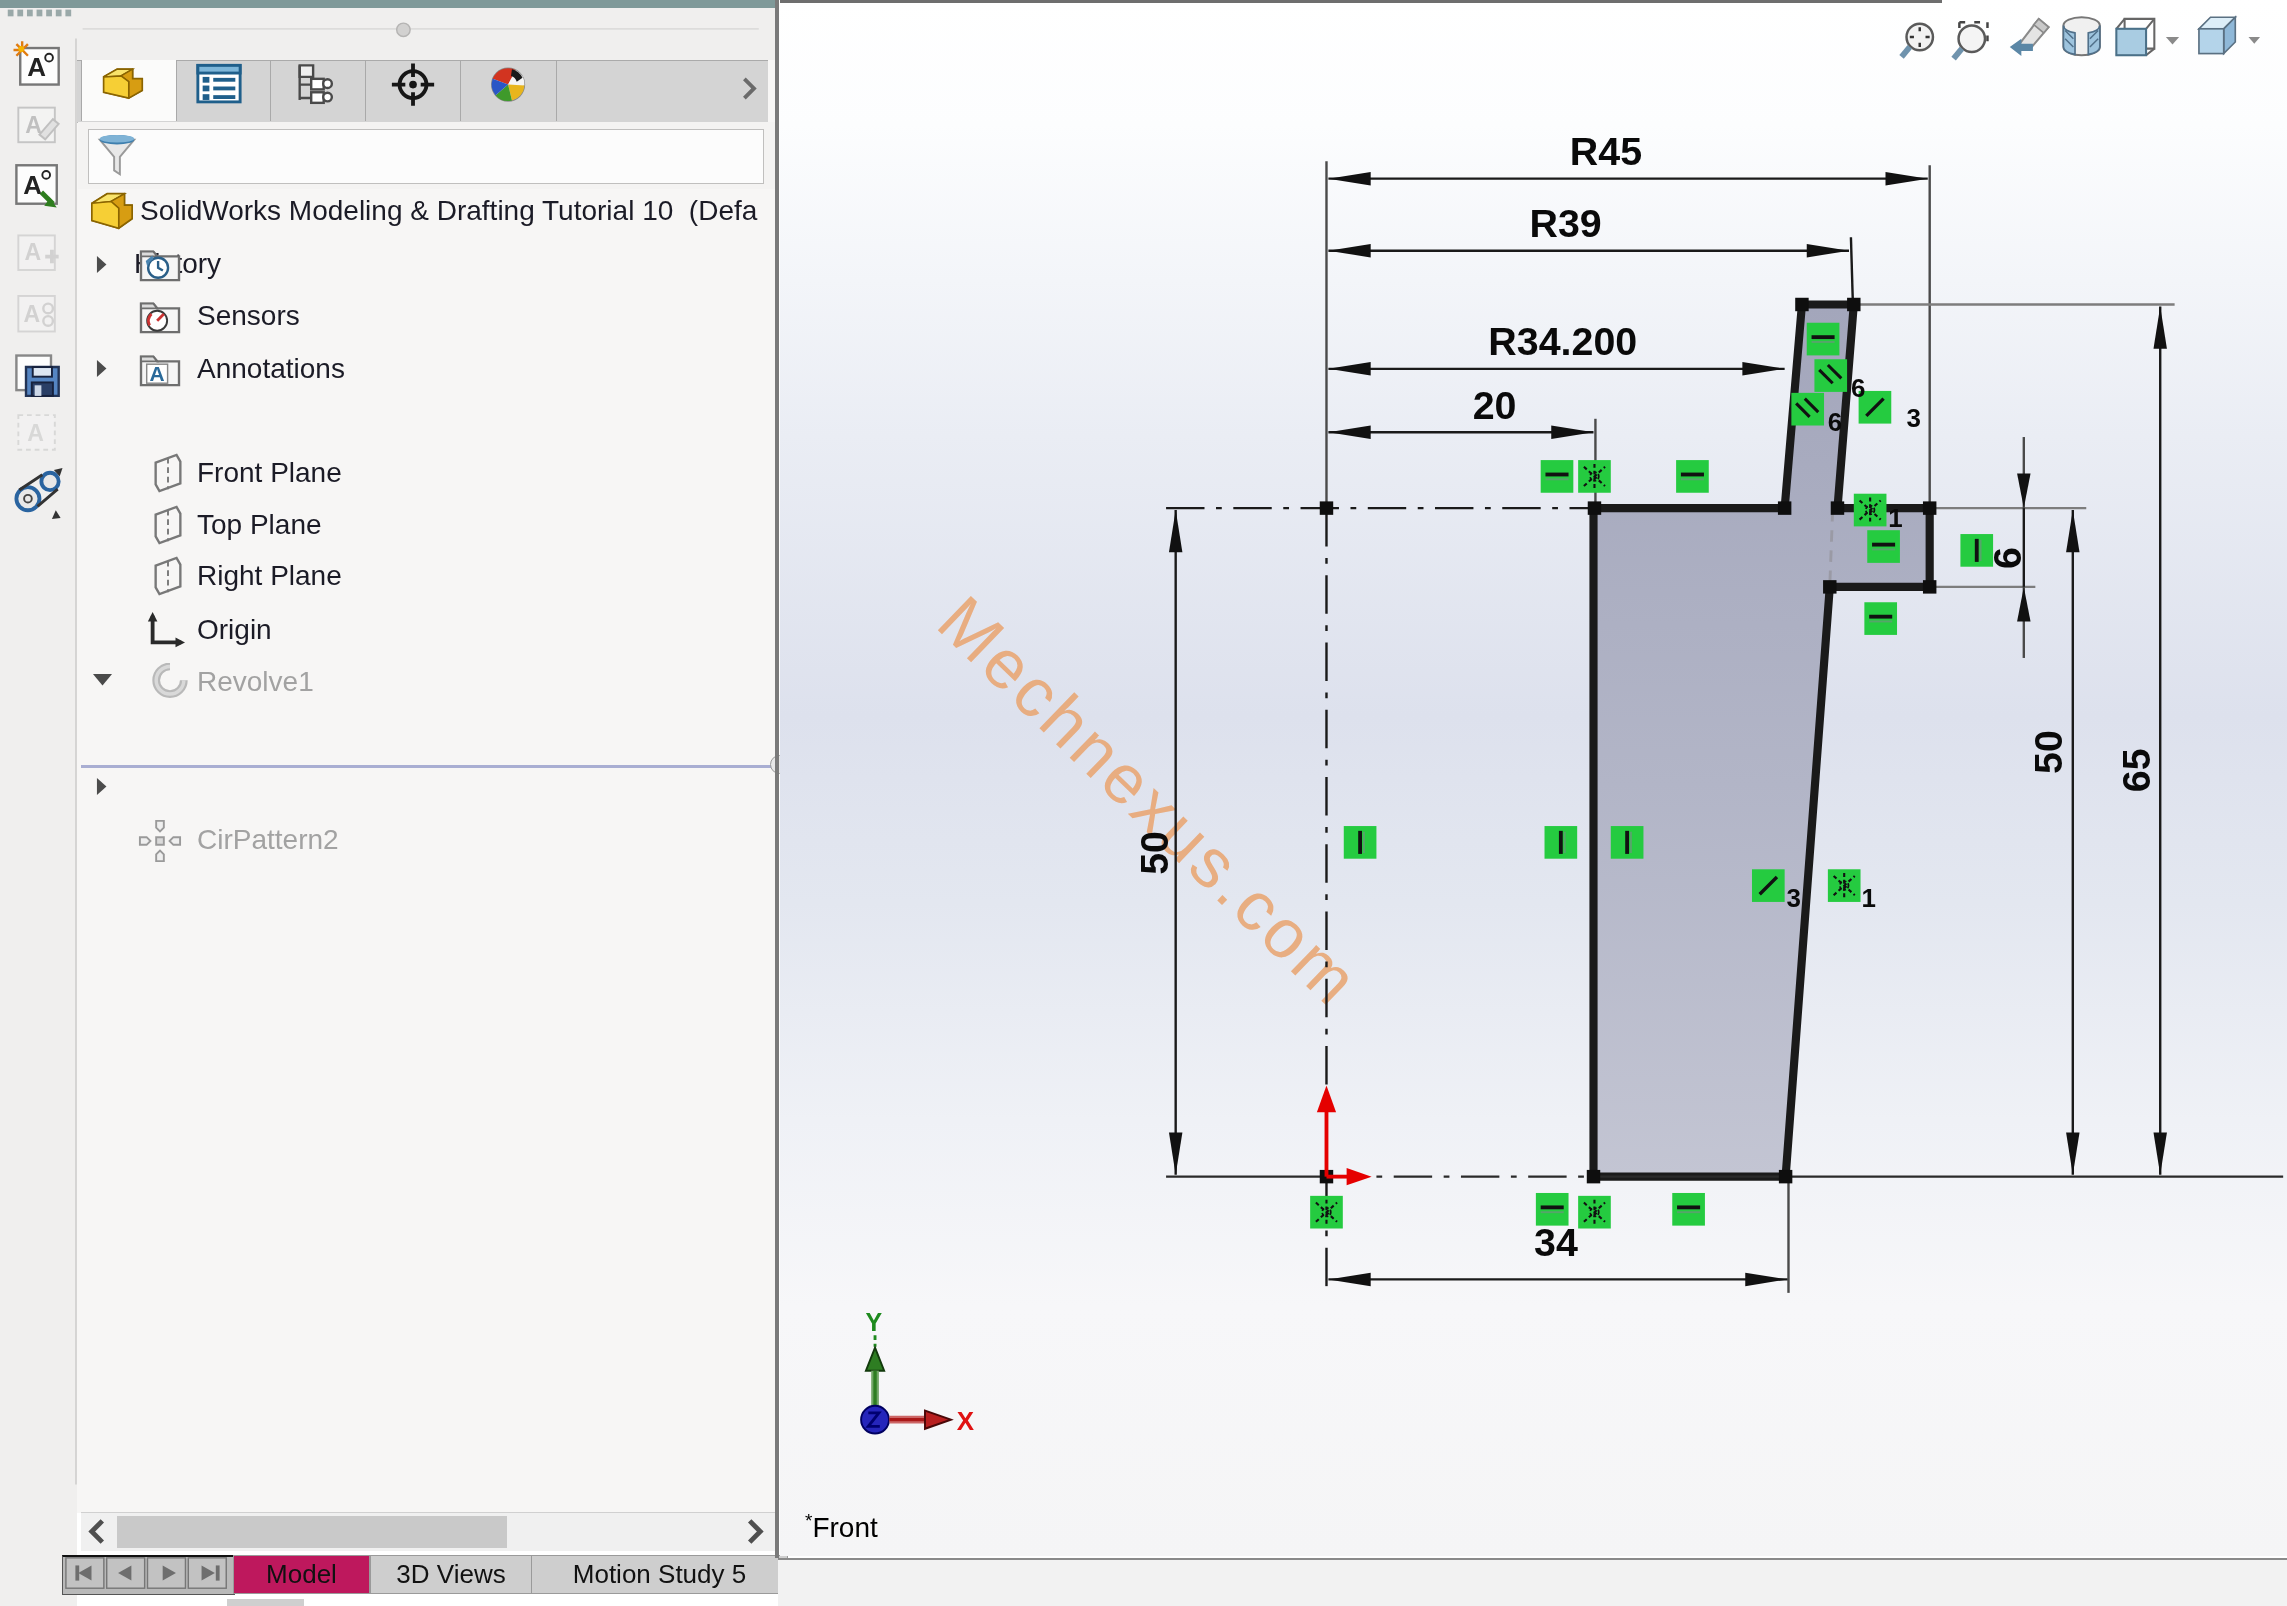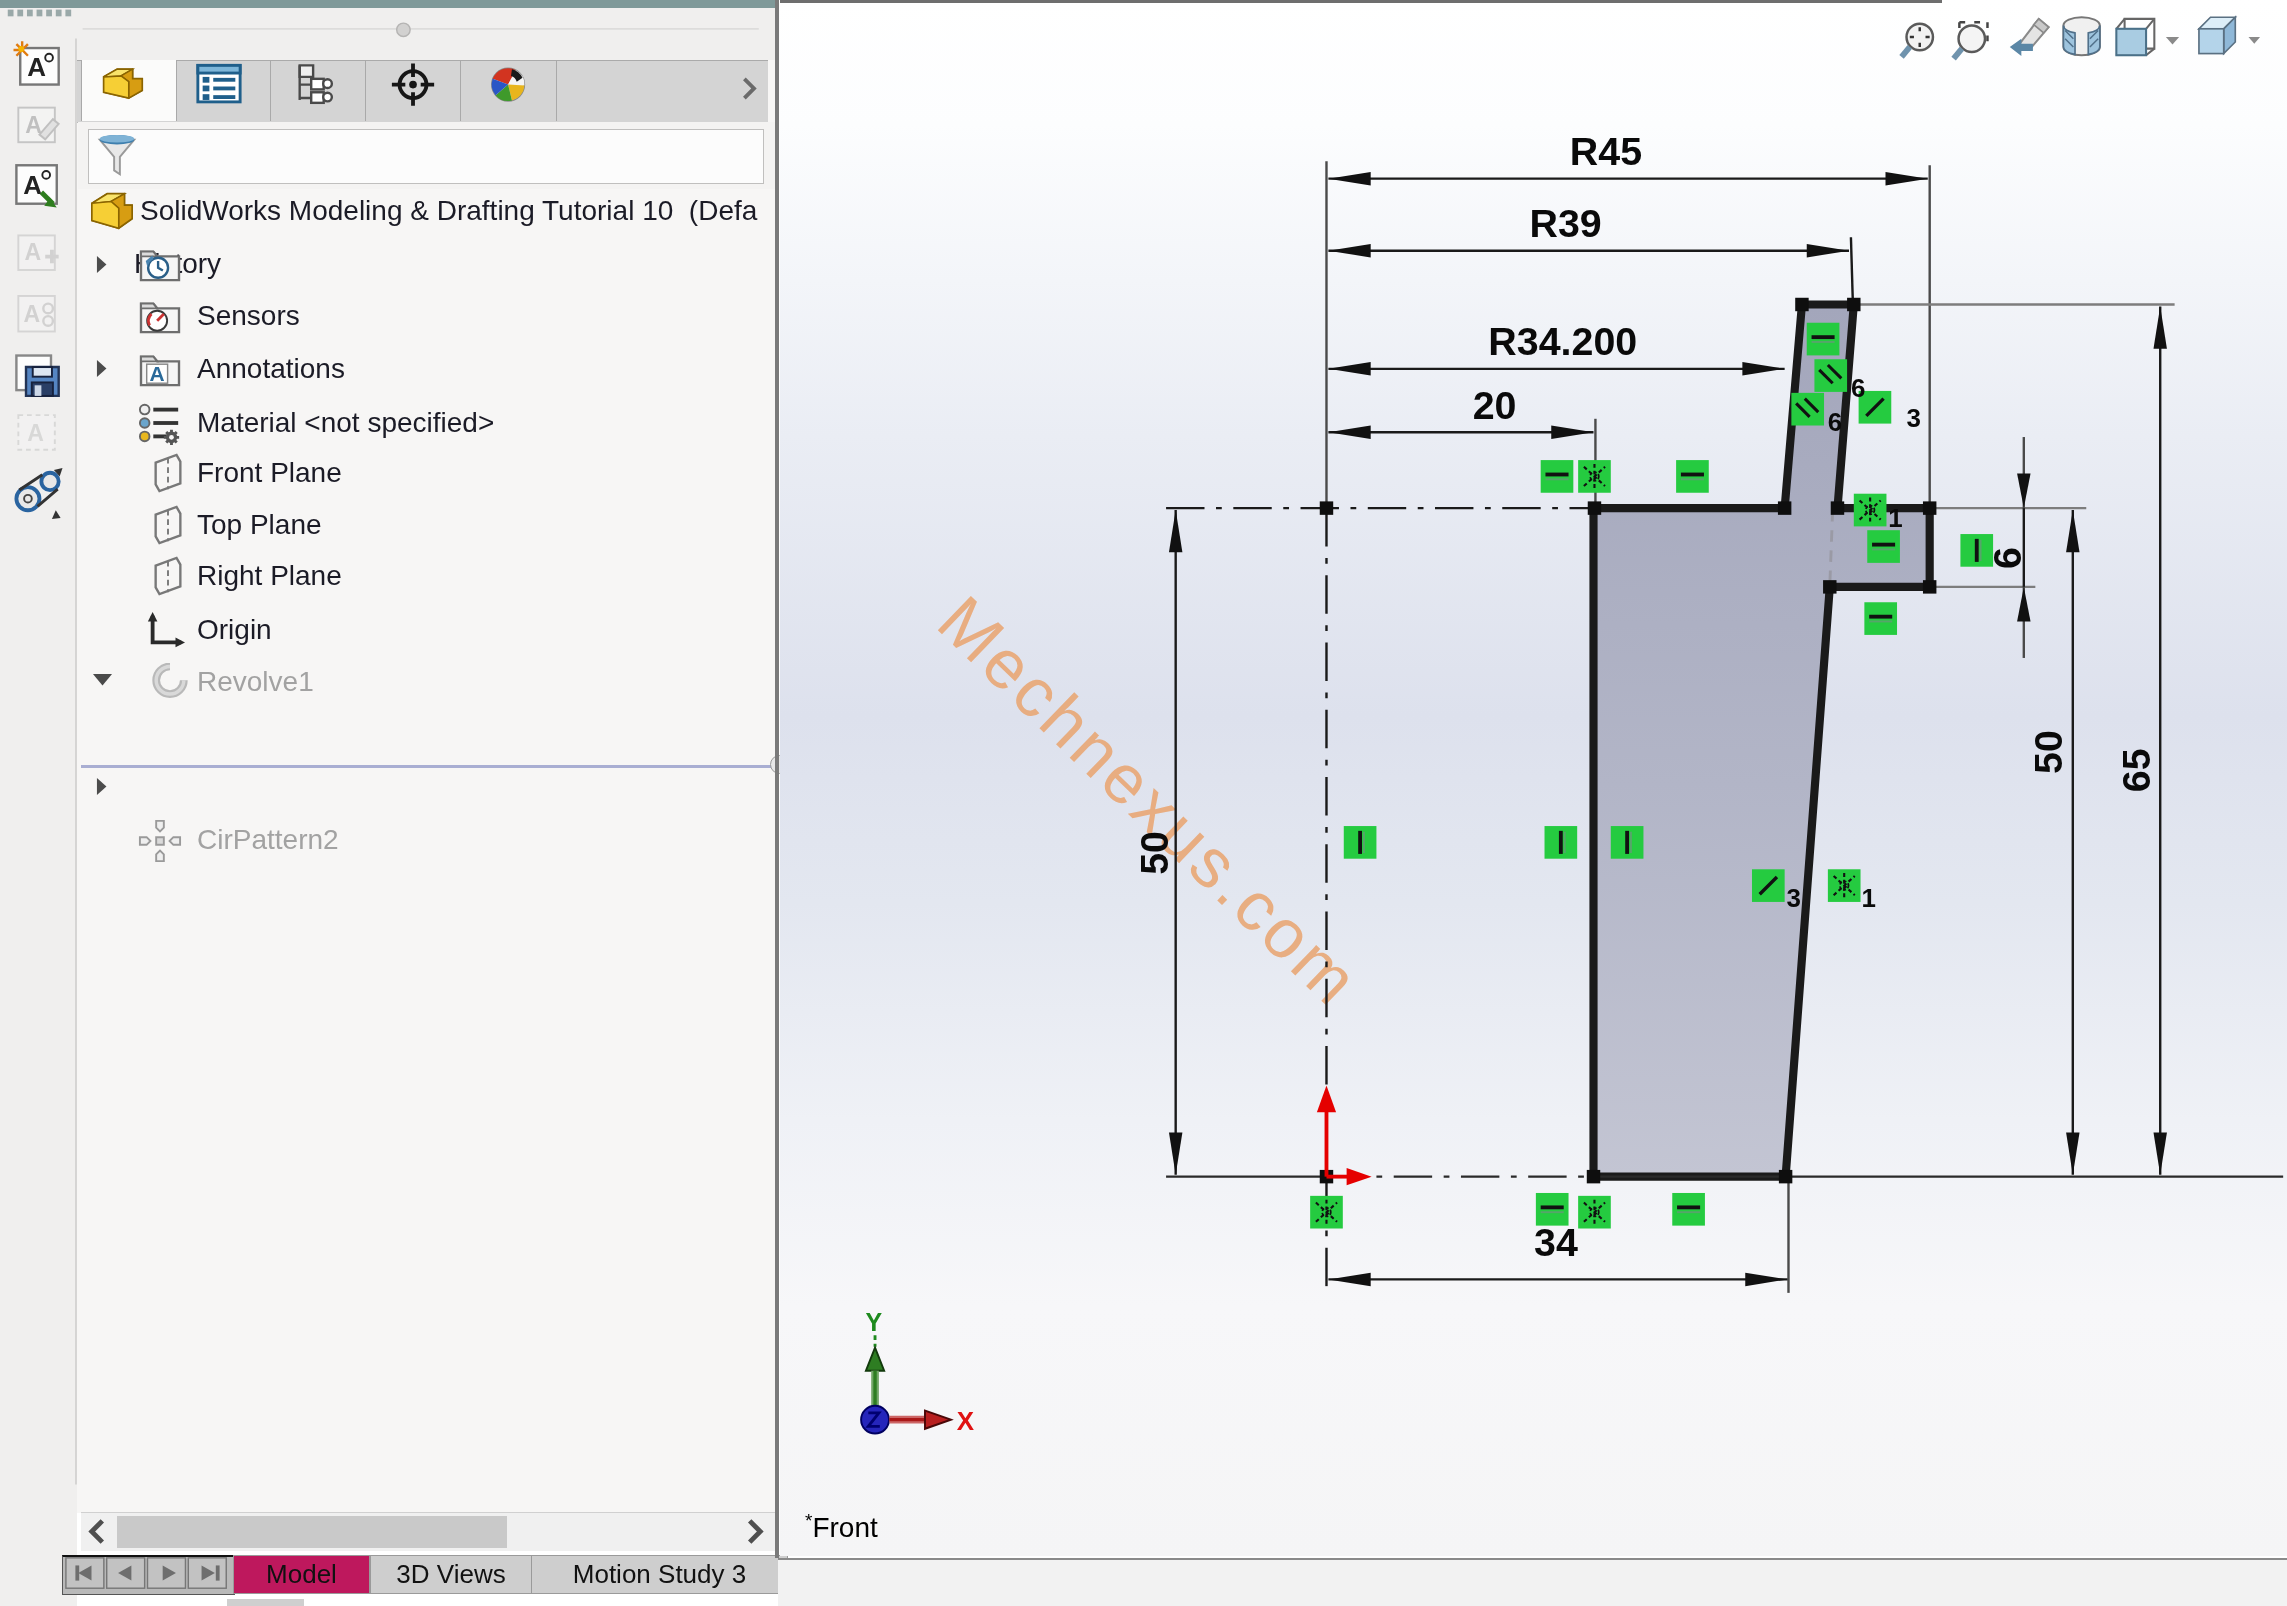--- a/index.html
+++ b/index.html
@@ -210,34 +210,20 @@
     </svg>
   <div class="trow" style="top:343px">
     <svg style="left:61px;top:5.8px;font-size:29px" width="42" height="38" viewBox="0 0 44 40">
       <path d="M2,8 L15,8 L19,13 L42,13 L42,38 L2,38 Z" fill="#f5f5f5" stroke="#6e6e6e" stroke-width="2.5"></path>
       <path d="M2,8 L15,8 L19,13 L2,13 Z" fill="#dcdcdc" stroke="#6e6e6e" stroke-width="2"></path>
       <rect x="8" y="16" width="22" height="20" fill="#ffffff" stroke="#888" stroke-width="1.5"></rect>
       <text x="19" y="34" font-size="22" font-weight="700" fill="#2a6a9a" text-anchor="middle">A</text>
     </svg>
     <span style="margin-left:119px">Annotations</span>
   </div>
-  <div class="trow" style="top:397px">
-    <svg style="left:60px;top:3.8px" width="44" height="44" viewBox="0 0 46 46">
-      <circle cx="7" cy="9" r="5" fill="#f0f0f0" stroke="#666" stroke-width="2"></circle>
-      <rect x="16" y="7" width="26" height="4" fill="#333"></rect>
-      <circle cx="7" cy="23" r="5" fill="#6aa5cc" stroke="#666" stroke-width="2"></circle>
-      <rect x="16" y="21" width="26" height="4" fill="#333"></rect>
-      <circle cx="7" cy="37" r="5" fill="#e8b820" stroke="#666" stroke-width="2"></circle>
-      <rect x="16" y="35" width="14" height="4" fill="#333"></rect>
-      <circle cx="35" cy="38" r="6" fill="#555"></circle>
-      <path d="M35,30 v16 M27,38 h16 M29.5,32.5 l11,11 M29.5,43.5 l11,-11" stroke="#555" stroke-width="3"></path>
-      <circle cx="35" cy="38" r="2.5" fill="#f7f6f5"></circle>
-    </svg>
-    <span style="margin-left:119px">Material &lt;not specified&gt;</span>
-  </div>
   <div class="trow" style="top:447px">
     <svg style="left:71px;top:4.8px" width="38" height="42" viewBox="0 0 40 44">
       <path d="M7,11 L29,3 L33,10 L33,33 L11,41 L7,34 Z" fill="none" stroke="#787878" stroke-width="2.5"></path>
       <path d="M20,6 v33" stroke="#787878" stroke-width="2" stroke-dasharray="6 4"></path>
     </svg>
     <span style="margin-left:119px">Front Plane</span>
   </div>
   <div class="trow" style="top:499px">
     <svg style="left:71px;top:4.8px" width="38" height="42" viewBox="0 0 40 44">
       <path d="M7,11 L29,3 L33,10 L33,33 L11,41 L7,34 Z" fill="none" stroke="#787878" stroke-width="2.5"></path>
@@ -307,21 +293,21 @@
       <path d="M16,19 l14,-8 v16 Z"></path>
         <rect x="13" y="11" width="4" height="16"></rect>
       <path d="M58,19 l14,-8 v16 Z"></path>
       <path d="M119,19 l-14,-8 v16 Z"></path>
       <path d="M160,19 l-14,-8 v16 Z"></path>
         <rect x="161" y="11" width="4" height="16"></rect>
     </g>
   </svg>
   <div class="btab" style="left:233px;width:135px;background:#be185d;font-weight:400">Model</div>
   <div class="btab" style="left:370px;width:160px">3D Views</div>
-  <div class="btab" style="left:531px;width:255px">Motion Study 3</div>
+  <div class="btab" style="left:531px;width:255px">Motion Study 5</div>
   <div class="abs" style="left:227px;top:1599px;width:77px;height:7.7px;background:#cfcfcf"></div>
   <div class="abs" id="gfx"></div>
   <div class="abs" id="gfxtop"></div>
   <div class="abs" id="gfxborder"></div>
   <div class="abs" id="statusbar"></div>
   <div class="abs" id="front"><sup>*</sup>Front</div>
   <svg class="abs" style="left:0;top:0" width="2287" height="1606" viewBox="0 0 2381 1672">
     <defs>
       <linearGradient id="shapefill" x1="0" y1="0" x2="0" y2="1">
         <stop offset="0" stop-color="#a3a6bb"></stop>

